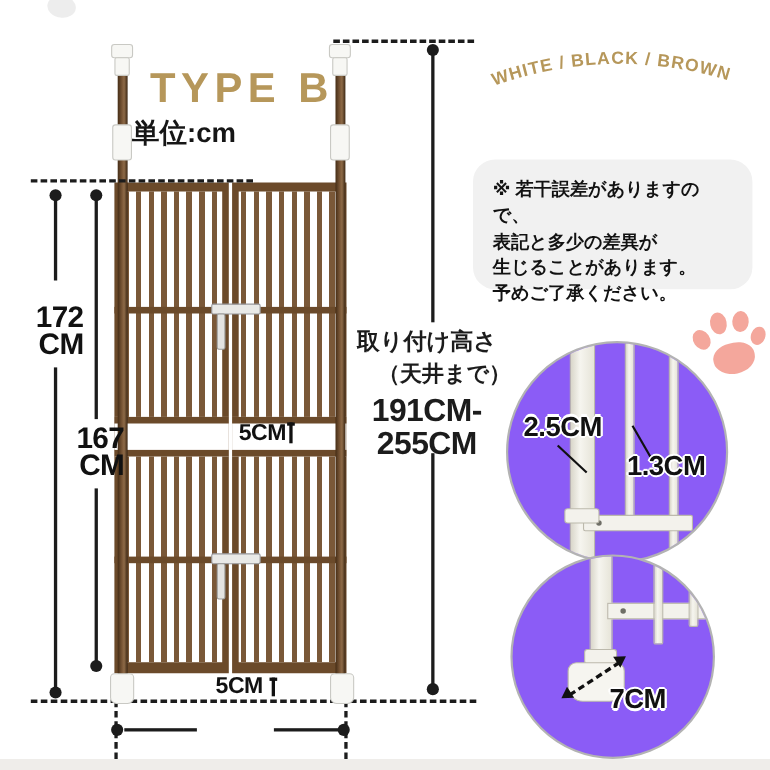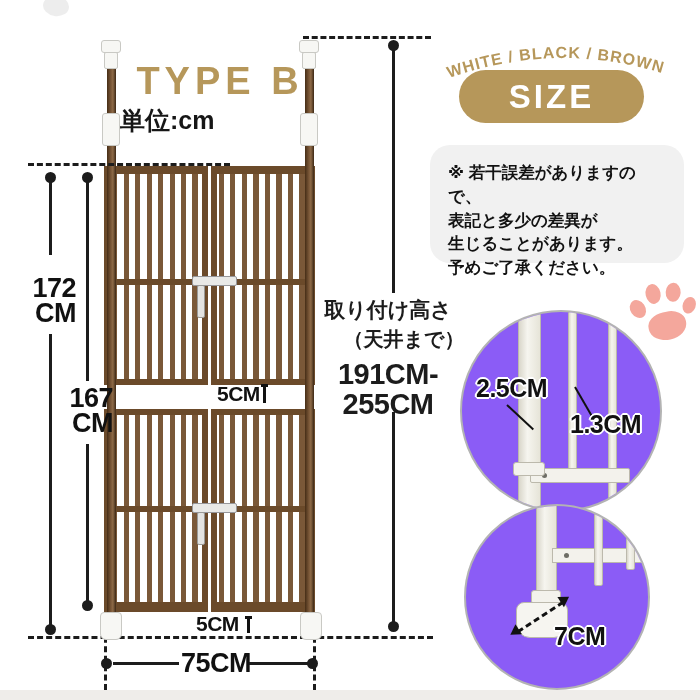--- a/index.html
+++ b/index.html
@@ -94,21 +94,20 @@
     <span style="left:14px;top:22px;width:26px;height:20px;background:#dcdcdc;"></span>
 
   </div>
 
   <div class="type-b">TYPE B</div>
   <div class="unit">単位:cm</div>
   <svg class="arc-svg" width="240" height="64">
     <path id="arcpath" d="M6,52 Q120,12 234,52" fill="none"></path>
     <text><textPath href="#arcpath">WHITE / BLACK / BROWN</textPath></text>
   </svg>
-  <div class="size-pill">SIZE</div>
 
   <div class="notice">
     <div>※ 若干誤差がありますので、</div>
     <div>表記と多少の差異が</div>
     <div>生じることがあります。</div>
     <div>予めご了承ください。</div>
   </div>
 
   <div class="hdash" style="left:303px;top:36px;width:128px;"></div>
   <div class="hdash" style="left:28px;top:636px;width:405px;"></div>
@@ -168,21 +167,20 @@
   <div class="dot" style="left:82px;top:600px;"></div>
 
   <div class="dim" style="left:217px;top:382px;font-size:21px;">5CM</div>
   <div class="bracket" style="left:263px;top:384px;height:19px;"></div>
 
   <div class="dim" style="left:196px;top:612px;font-size:21px;">5CM</div>
   <div class="bracket" style="left:247px;top:616px;height:17px;"></div>
 
   <div class="dot" style="left:101px;top:658px;"></div>
   <div class="hline" style="left:113px;top:662px;width:66px;"></div>
-  <div class="dim" style="left:181px;top:648px;width:66px;text-align:center;font-size:27px;">75CM</div>
   <div class="hline" style="left:249px;top:662px;width:62px;"></div>
   <div class="dot" style="left:307px;top:658px;"></div>
 
   <div class="dot" style="left:388px;top:40px;"></div>
   <div class="vline" style="left:392px;top:49px;height:244px;"></div>
   <div class="install">
     <div class="t1">取り付け高さ</div>
     <div class="t2">（天井まで）</div>
     <div class="r">
       <div>191CM-</div>

